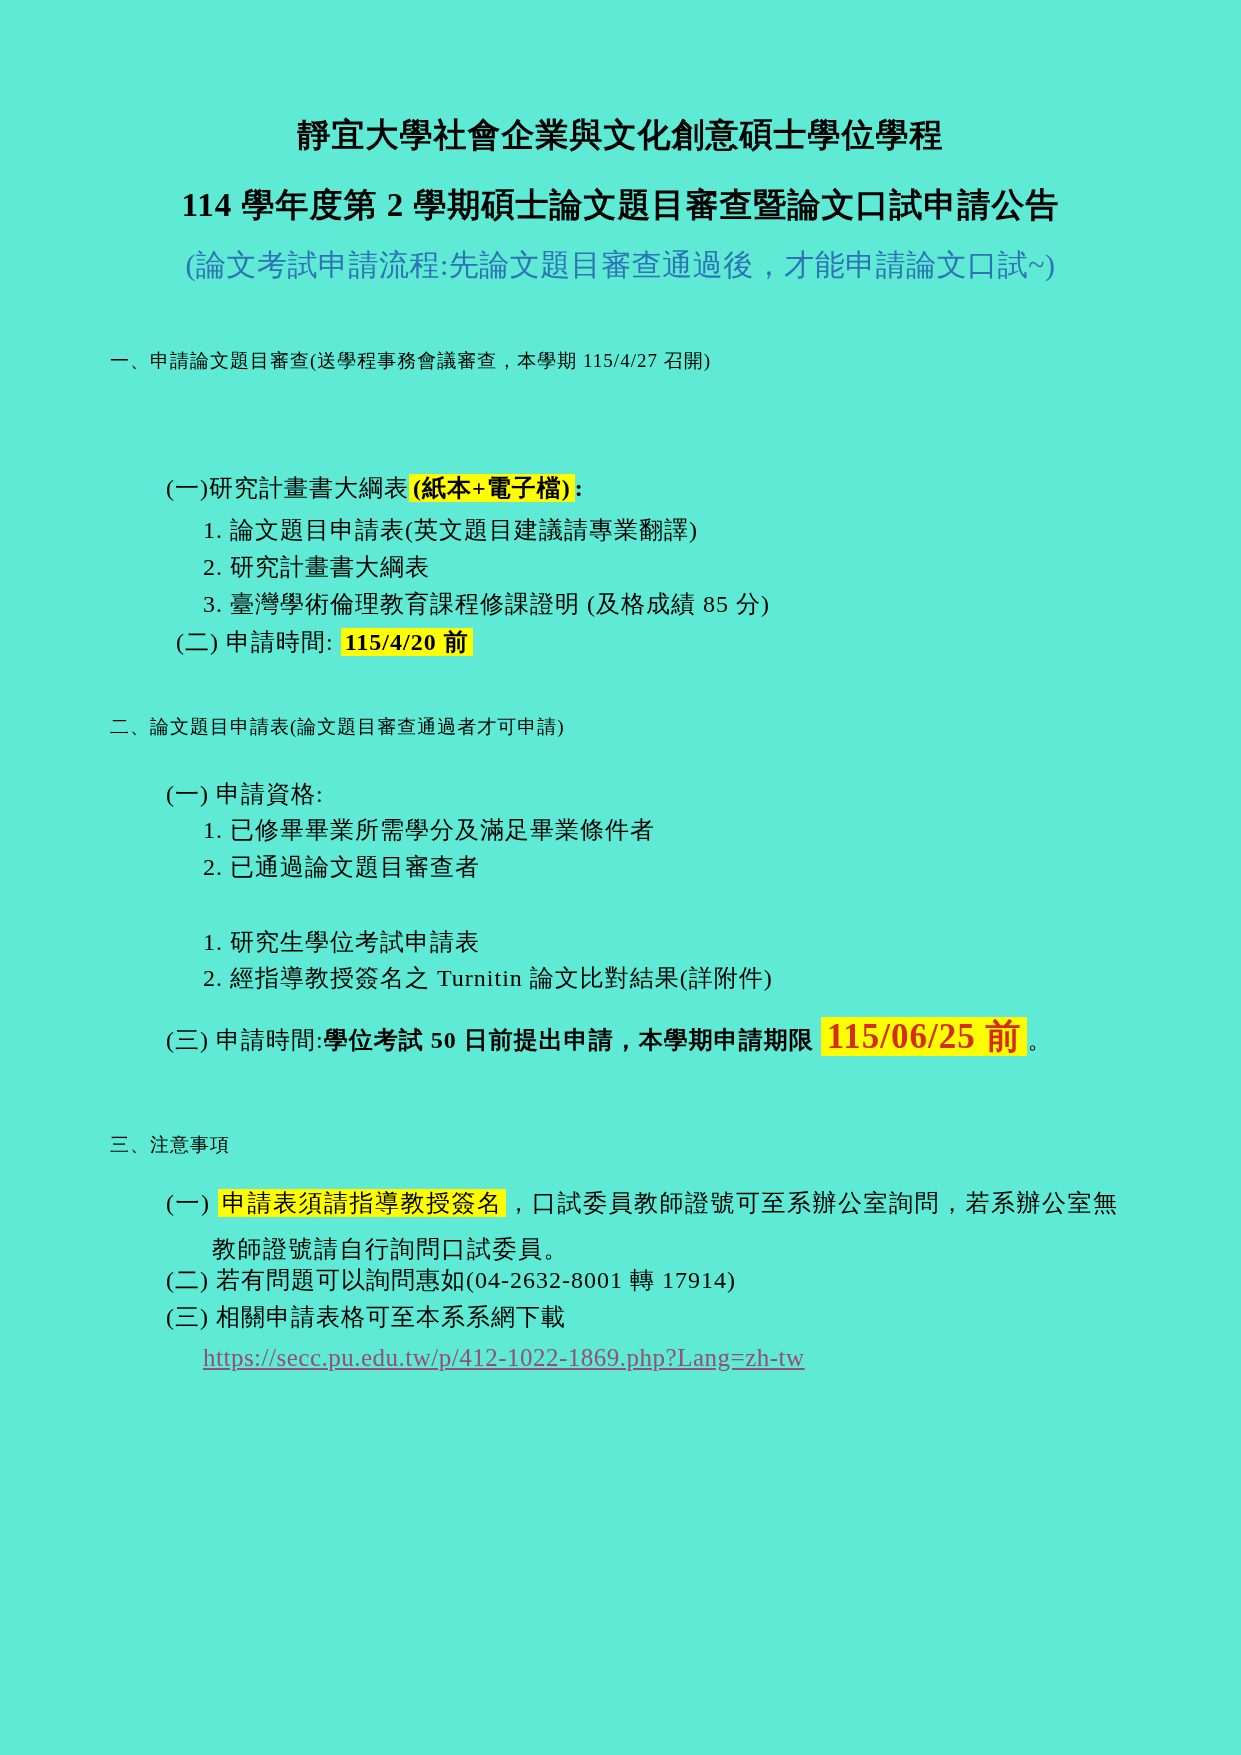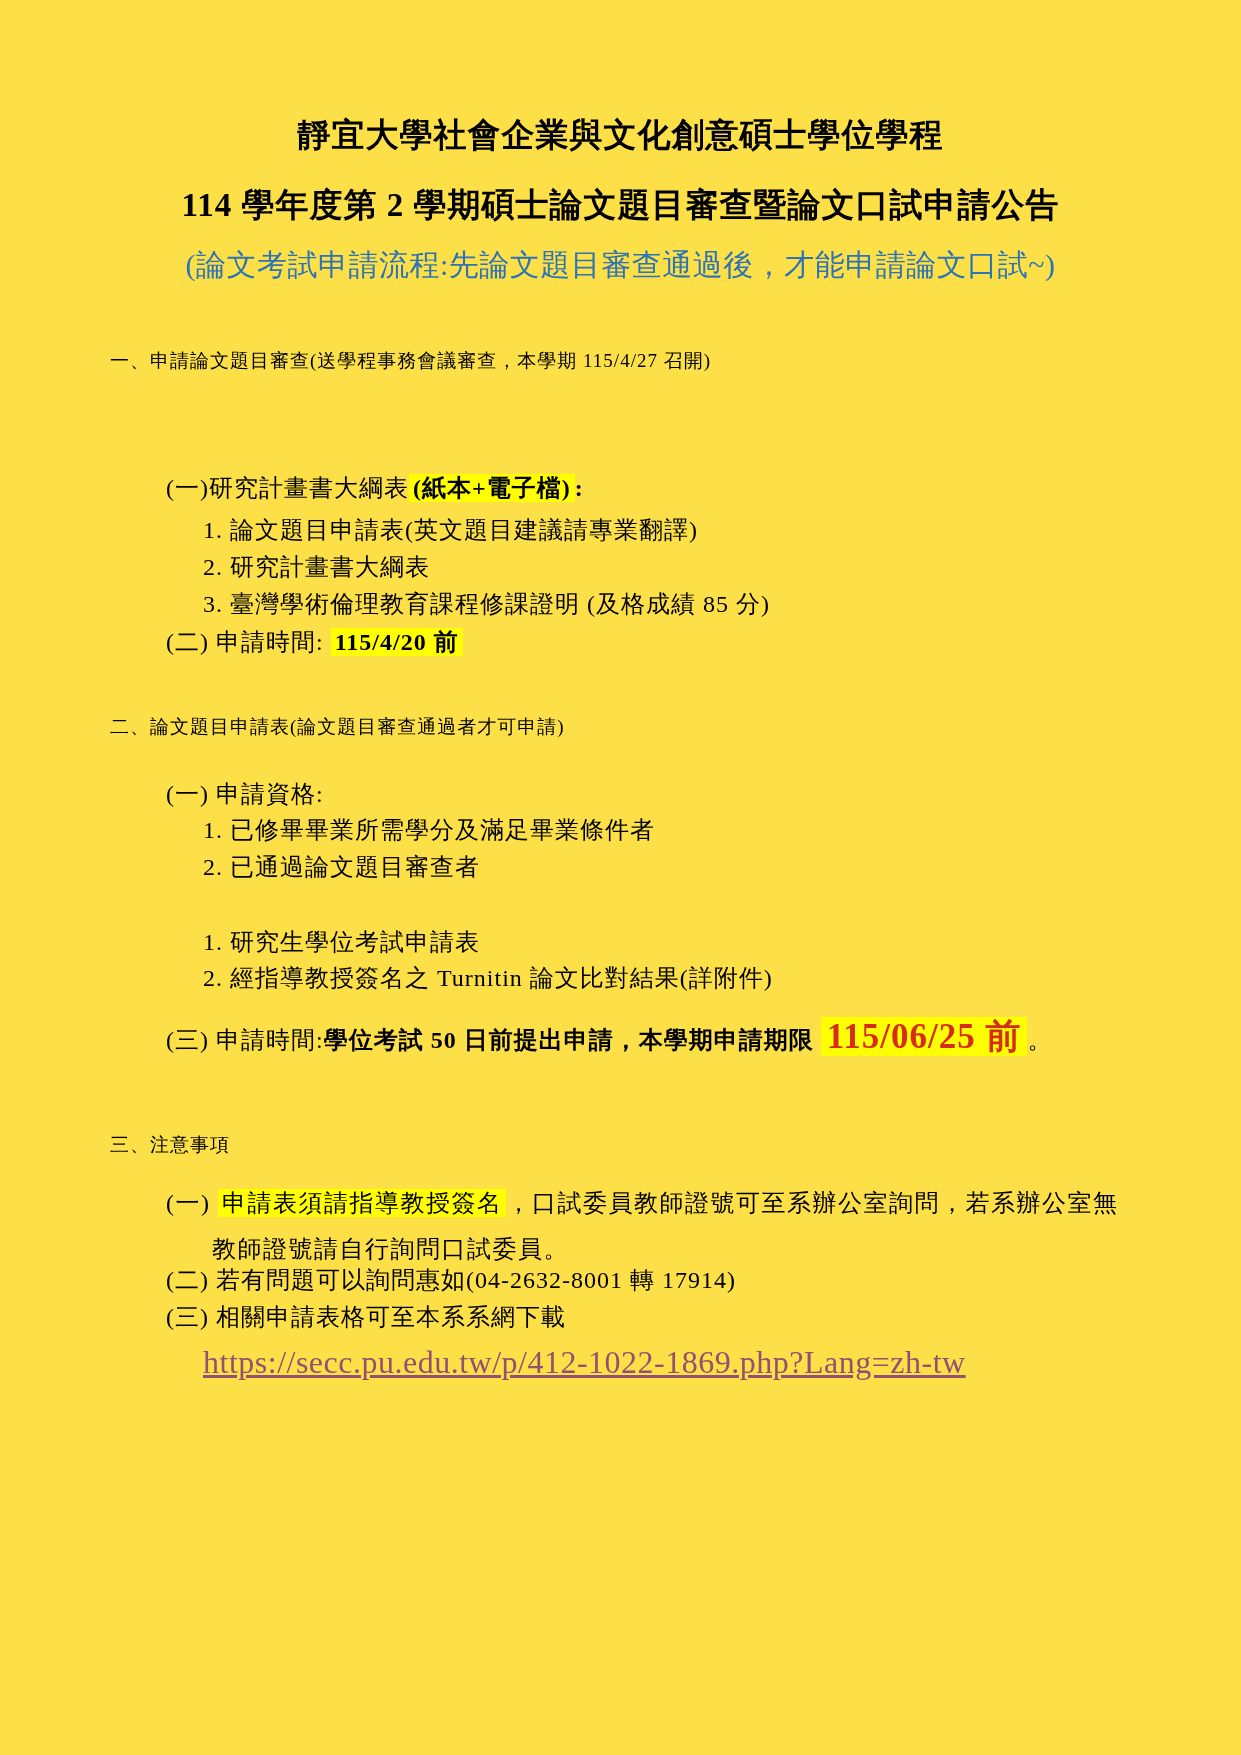--- a/index.html
+++ b/index.html
@@ -2,21 +2,21 @@
 <html><head>
 <meta charset="utf-8">
 <style>
   * { margin: 0; padding: 0; box-sizing: border-box; }
   html, body { background: #ffffff; }
   .page {
     position: relative;
     width: 1241px;
     height: 1755px;
     margin: 0 auto;
-    background: #fde047;
+    background: #5eead4;
     color: #000000;
     font-family: "Liberation Serif", "DejaVu Serif", serif;
     overflow: hidden;
   }
   .line { position: absolute; white-space: nowrap; line-height: 1.4; }
   .center { left: 0; width: 100%; text-align: center; }
   .title { font-size: 33px; font-weight: bold; letter-spacing: 1px; }
   .note { font-size: 30px; color: #2E74B5; letter-spacing: 0.5px; }
   .sec-heading { font-size: 19px; font-weight: normal; letter-spacing: 1px; }
   .body-text { font-size: 24px; letter-spacing: 1px; }
@@ -34,21 +34,21 @@
     white-space: normal;
     width: 972px;
     padding-left: 46px;
     text-indent: -46px;
     line-height: 46px;
     letter-spacing: 1.5px;
   }
   .doc-link {
     color: #954F72;
     text-decoration: underline;
-    font-size: 32px;
+    font-size: 25px;
     letter-spacing: 0.5px;
   }
 </style>
 </head>
 <body>
 
 <div class="page">
 
   <div class="line center title" style="top:112px;">靜宜大學社會企業與文化創意碩士學位學程</div>
   <div class="line center title" style="top:182px;">114 學年度第 2 學期碩士論文題目審查暨論文口試申請公告</div>
@@ -57,21 +57,21 @@
   <div class="line sec-heading" style="top:348px; left:110px;">一、申請論文題目審查(送學程事務會議審查，本學期 115/4/27 召開)</div>
 
   <div class="line body-text" style="top:472px; left:166px;">
     <span>(一)研究計畫書大綱表</span><span class="hl-bold">(紙本+電子檔)</span><span class="bold">:</span>
   </div>
 
   <div class="line body-text" style="top:514px; left:203px;">1. 論文題目申請表(英文題目建議請專業翻譯)</div>
   <div class="line body-text" style="top:551px; left:203px;">2. 研究計畫書大綱表</div>
   <div class="line body-text" style="top:588px; left:203px;">3. 臺灣學術倫理教育課程修課證明 (及格成績 85 分)</div>
 
-  <div class="line body-text" style="top:626px; left:166px;">
+  <div class="line body-text" style="top:626px; left:176px;">
     <span>(二) 申請時間: </span><span class="hl-bold">115/4/20 前</span>
   </div>
 
   <div class="line sec-heading" style="top:714px; left:110px;">二、論文題目申請表(論文題目審查通過者才可申請)</div>
 
   <div class="line body-text" style="top:778px; left:166px;">(一) 申請資格:</div>
 
   <div class="line body-text" style="top:814px; left:203px;">1. 已修畢畢業所需學分及滿足畢業條件者</div>
   <div class="line body-text" style="top:851px; left:203px;">2. 已通過論文題目審查者</div>
 

